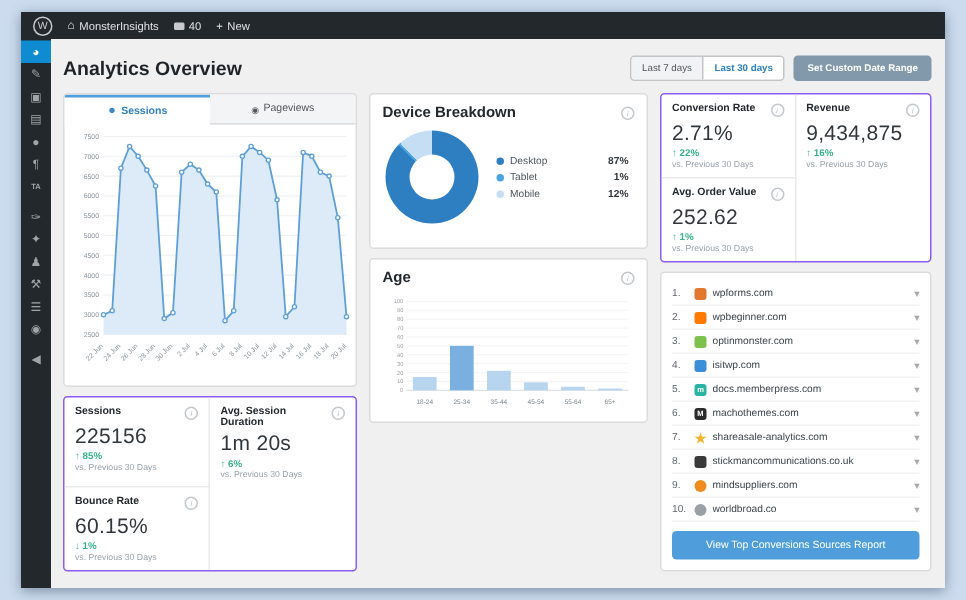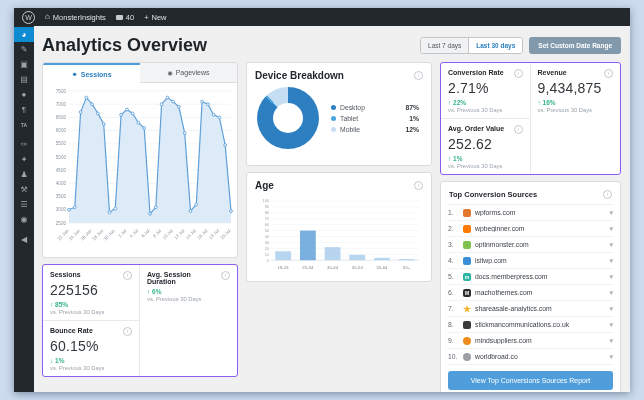--- a/index.html
+++ b/index.html
@@ -13,21 +13,21 @@
   .bubble{width:7px;height:5px;background:#c8cace;border-radius:1px;display:inline-block}
   
   .body-row{flex:1;display:flex;min-height:0}
   .sidebar{width:20px;background:#23282d;display:flex;flex-direction:column;padding-top:1px;flex:0 0 auto}
   .sb-item{height:15px;display:flex;align-items:center;justify-content:center;color:#a0a5aa;font-size:8px;cursor:pointer}
   .sb-item.active{background:#0f8bd1;color:#fff}
   .sb-item.gap{margin-top:5px}
   .sb-ta{font-size:5px;font-weight:bold}
   .content{flex:1;padding:6px 9px 0 8px;overflow:hidden}
   .page-header{display:flex;justify-content:space-between;align-items:center;height:26px;margin-bottom:4px}
-  h1.title{font-size:18px;margin:0;color:#1d2327;font-weight:bold}
+  h1.title{font-size:13px;margin:0;color:#1d2327;font-weight:bold}
   .controls{display:flex;align-items:center;gap:6px}
   .segmented{display:flex;border:1px solid #c3c4c7;border-radius:3px;overflow:hidden;background:#fff}
   .segmented .seg{font-size:6.5px;padding:4px 7px;background:#f1f2f3;color:#50575e;border:none;cursor:pointer;font-family:inherit}
   .segmented .seg.active{background:#fff;color:#2e80c0;border-left:1px solid #c3c4c7;font-weight:bold}
   .custom-btn{font-size:6.5px;padding:5px 9px;background:#8299ac;color:#fff;border:none;border-radius:3px;cursor:pointer;font-family:inherit;font-weight:bold}
   .cols{display:flex;gap:8px;align-items:flex-start}
   .col1{width:196px;flex:0 0 auto}
   .col2{width:186px;flex:0 0 auto}
   .col3{flex:1;min-width:0}
   .panel{background:#fff;border:1px solid #dcdcde;border-radius:3px;box-sizing:border-box}
@@ -247,20 +247,21 @@
                 </div>
                 <div class="stat-value">225156</div>
                 <div class="stat-change">↑ 85%</div>
                 <div class="stat-sub">vs. Previous 30 Days</div>
               </div>
               <div class="stat-cell">
                 <div class="stat-top">
                   <span class="stat-label">Avg. Session Duration</span>
                   <span class="info-icon">i</span>
                 </div>
+                <div class="stat-value">1m 20s</div>
                 <div class="stat-change">↑ 6%</div>
                 <div class="stat-sub">vs. Previous 30 Days</div>
               </div>
               <div class="stat-cell">
                 <div class="stat-top">
                   <span class="stat-label">Bounce Rate</span>
                   <span class="info-icon">i</span>
                 </div>
                 <div class="stat-value">60.15%</div>
                 <div class="stat-change">↓ 1%</div>
@@ -369,24 +370,20 @@
                   <span class="stat-label">Avg. Order Value</span>
                   <span class="info-icon">i</span>
                 </div>
                 <div class="stat-value">252.62</div>
                 <div class="stat-change">↑ 1%</div>
                 <div class="stat-sub">vs. Previous 30 Days</div>
               </div>
             </div>
 
           <div class="panel sources-panel">
-            <div class="src-title-row">
-              <span class="src-title">Top Conversion Sources</span>
-              <span class="info-icon">i</span>
-            </div>
             <div id="sources-list">
                 <div class="src-row">
                   <span class="src-rank">1.</span>
                   <span class="favicon" style="background: rgb(226, 119, 48);"></span>
                   <span class="src-domain">wpforms.com</span>
                   <span class="chev">▾</span>
                 </div>
                 <div class="src-row">
                   <span class="src-rank">2.</span>
                   <span class="favicon" style="background: rgb(255, 122, 0);"></span>

